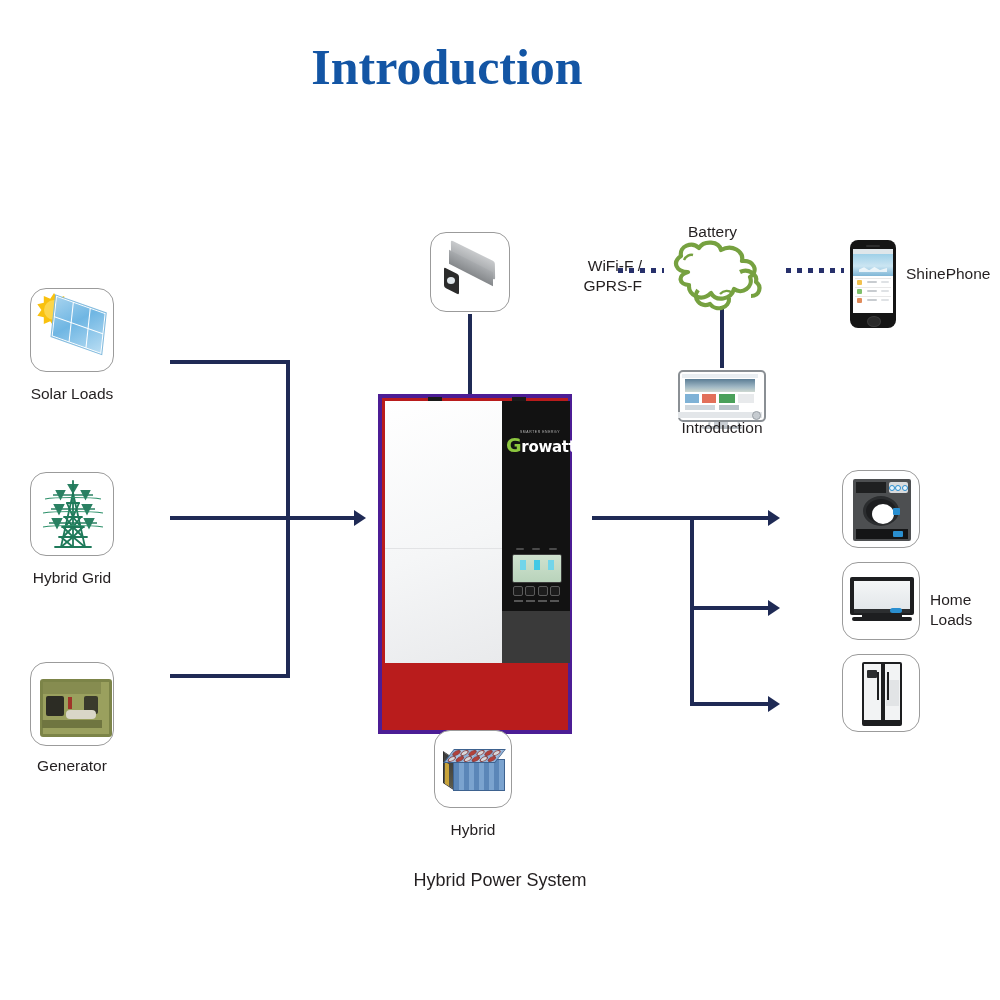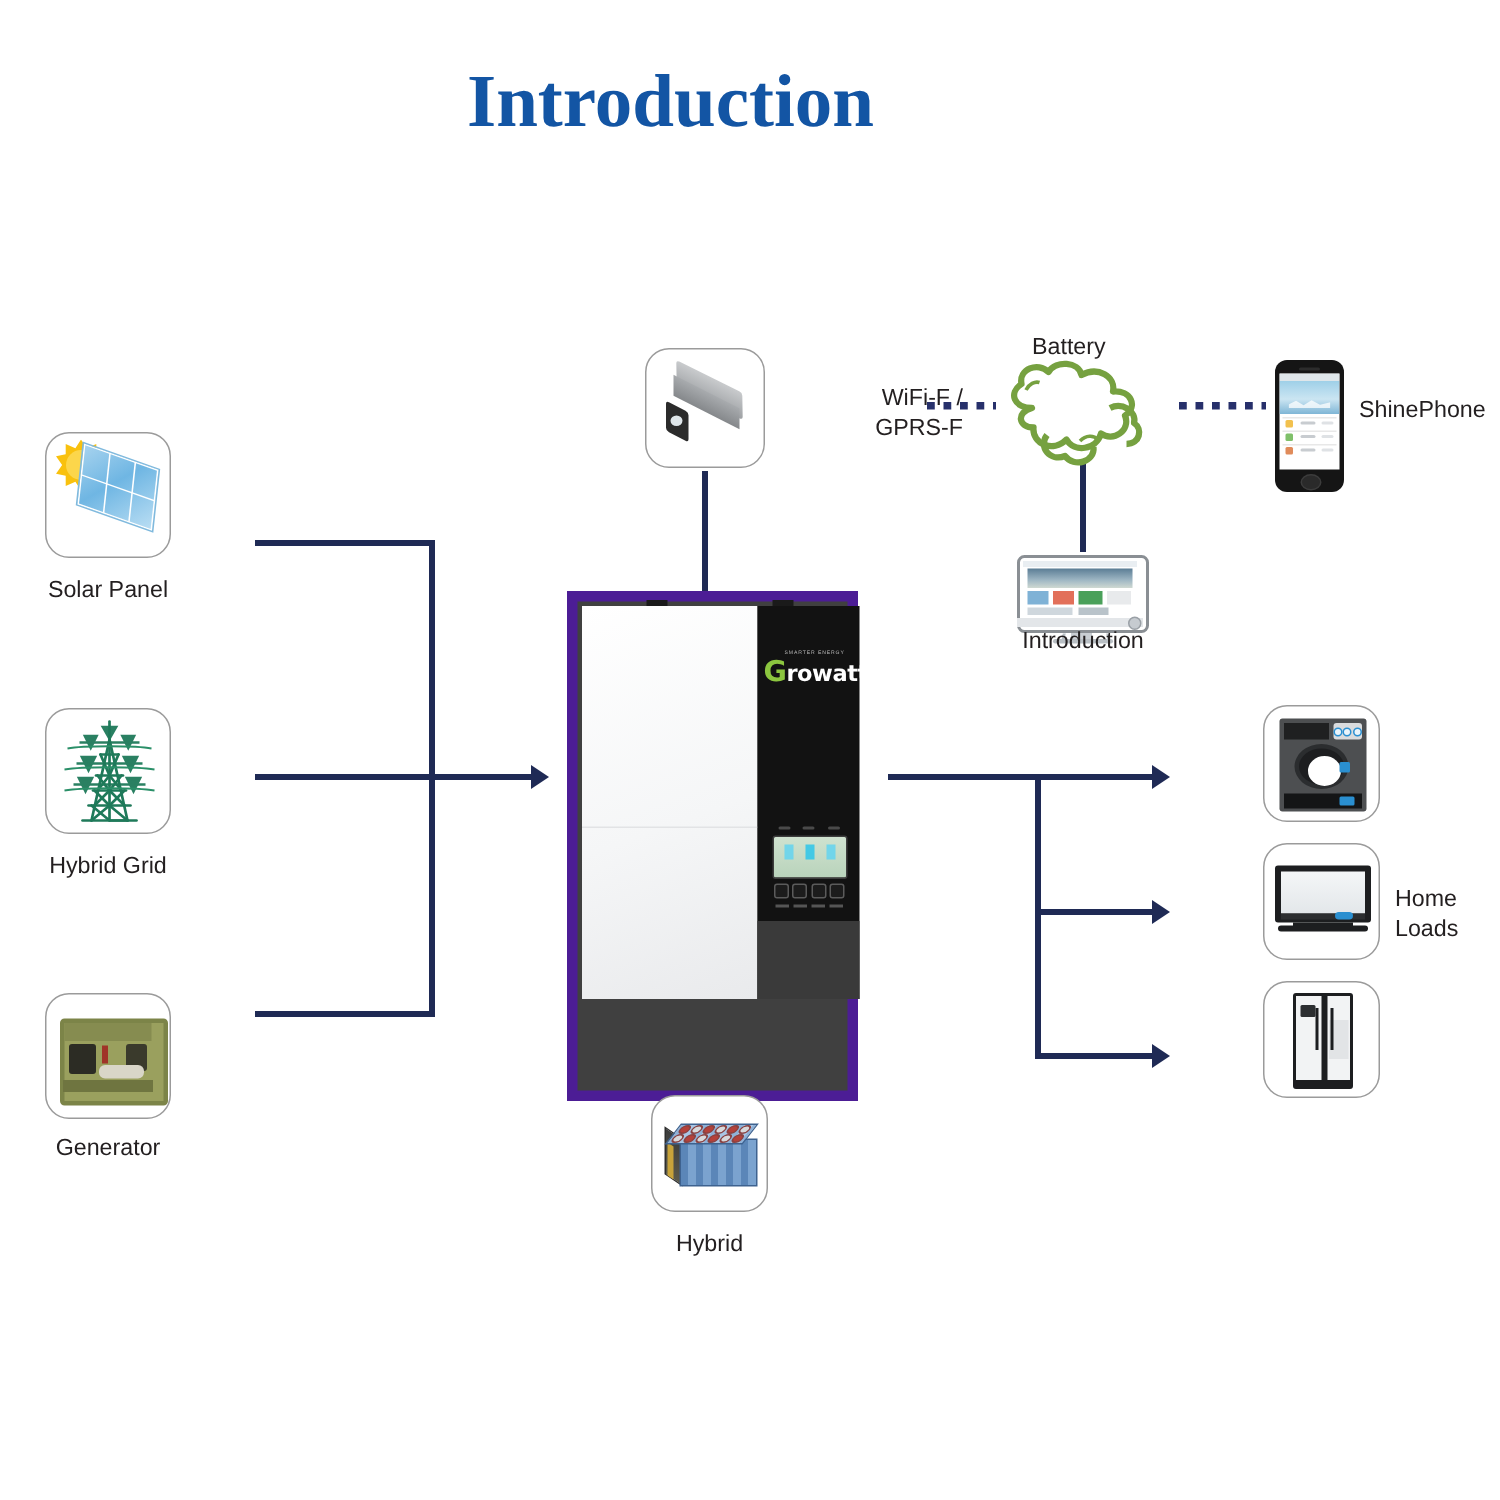--- a/index.html
+++ b/index.html
@@ -90,21 +90,21 @@
   .gen-fan{position:absolute;left:6px;top:17px;width:18px;height:20px;background:#2c2c24;border-radius:2px;}
   .gen-fan2{position:absolute;left:44px;top:17px;width:14px;height:18px;background:#3a3a2c;border-radius:2px;}
   .gen-red{position:absolute;left:28px;top:18px;width:4px;height:12px;background:#a03428;}
   .gen-tank{position:absolute;left:26px;top:31px;width:30px;height:9px;background:#d9d6c8;border-radius:4px;}
   .gen-base{position:absolute;left:2px;top:41px;width:60px;height:8px;background:#6f7540;}
   #gen-cap{left:6px;top:756px;width:132px;}
 
   
   #inverter{
     left:378px;top:394px;width:194px;height:340px;
-    background:#404040;border:7px solid #4c1d95;box-sizing:border-box;
+    background:#b91c1c;border:4px solid #4c1d95;box-sizing:border-box;
   }
   .inv-white{position:absolute;left:3px;top:3px;width:117px;height:262px;
     background:linear-gradient(160deg,#ffffff 0%,#f5f6f7 55%,#e9eaec 100%);}
   .inv-white-seam{position:absolute;left:3px;top:150px;width:117px;height:1px;background:#e2e3e5;}
   .inv-black{position:absolute;left:120px;top:3px;width:68px;height:262px;background:#121212;}
   .inv-black-bot{position:absolute;left:120px;top:213px;width:68px;height:52px;background:#3a3a3a;}
   .inv-tab{position:absolute;top:-1px;width:14px;height:7px;background:#1a1a1a;border-radius:0 0 2px 2px;}
   #inv-tab-l{left:46px;}
   #inv-tab-r{left:130px;}
   .inv-logo{
@@ -297,21 +297,21 @@
   <div class="dot-v" style="left:471px;top:668px;width:5px;height:48px;"></div>
   <div class="abs" style="left:465px;top:712px;width:0;height:0;border-top:14px solid #1f2a55;border-left:8px solid transparent;border-right:8px solid transparent;"></div>
 
   <div class="card" id="solar-card">
     <div class="sun"></div>
     <div class="sun-core"></div>
     <div class="pv">
       <div class="pv-grid"></div>
     </div>
   </div>
-  <div class="cap" id="solar-cap">Solar Panel</div>
+  <div class="cap" id="solar-cap">Solar Loads</div>
 
   <div class="card" id="grid-card">
     <svg class="tower" viewBox="0 0 84 84">
       <g stroke="#1f7a5a" stroke-width="1.8" fill="none" stroke-linecap="round">
         <path d="M42 8 L42 74"></path>
         <path d="M30 74 L42 20 L54 74"></path>
         <path d="M24 74 L60 74"></path>
         <path d="M33 44 L51 44"></path>
         <path d="M31 54 L53 54"></path>
         <path d="M28 64 L56 64"></path>
@@ -519,14 +519,15 @@
           <div class="bat-cap r"></div>
           <div class="bat-cap"></div>
         <div class="bat-cap r"></div>
           <div class="bat-cap"></div>
           <div class="bat-cap r"></div>
       </div>
     </div>
   </div>
   <div class="cap" id="battery-cap">Hybrid</div>
 
+  <div class="abs" id="system-caption">Hybrid Power System</div>
 
 </div>
 
 </body></html>

